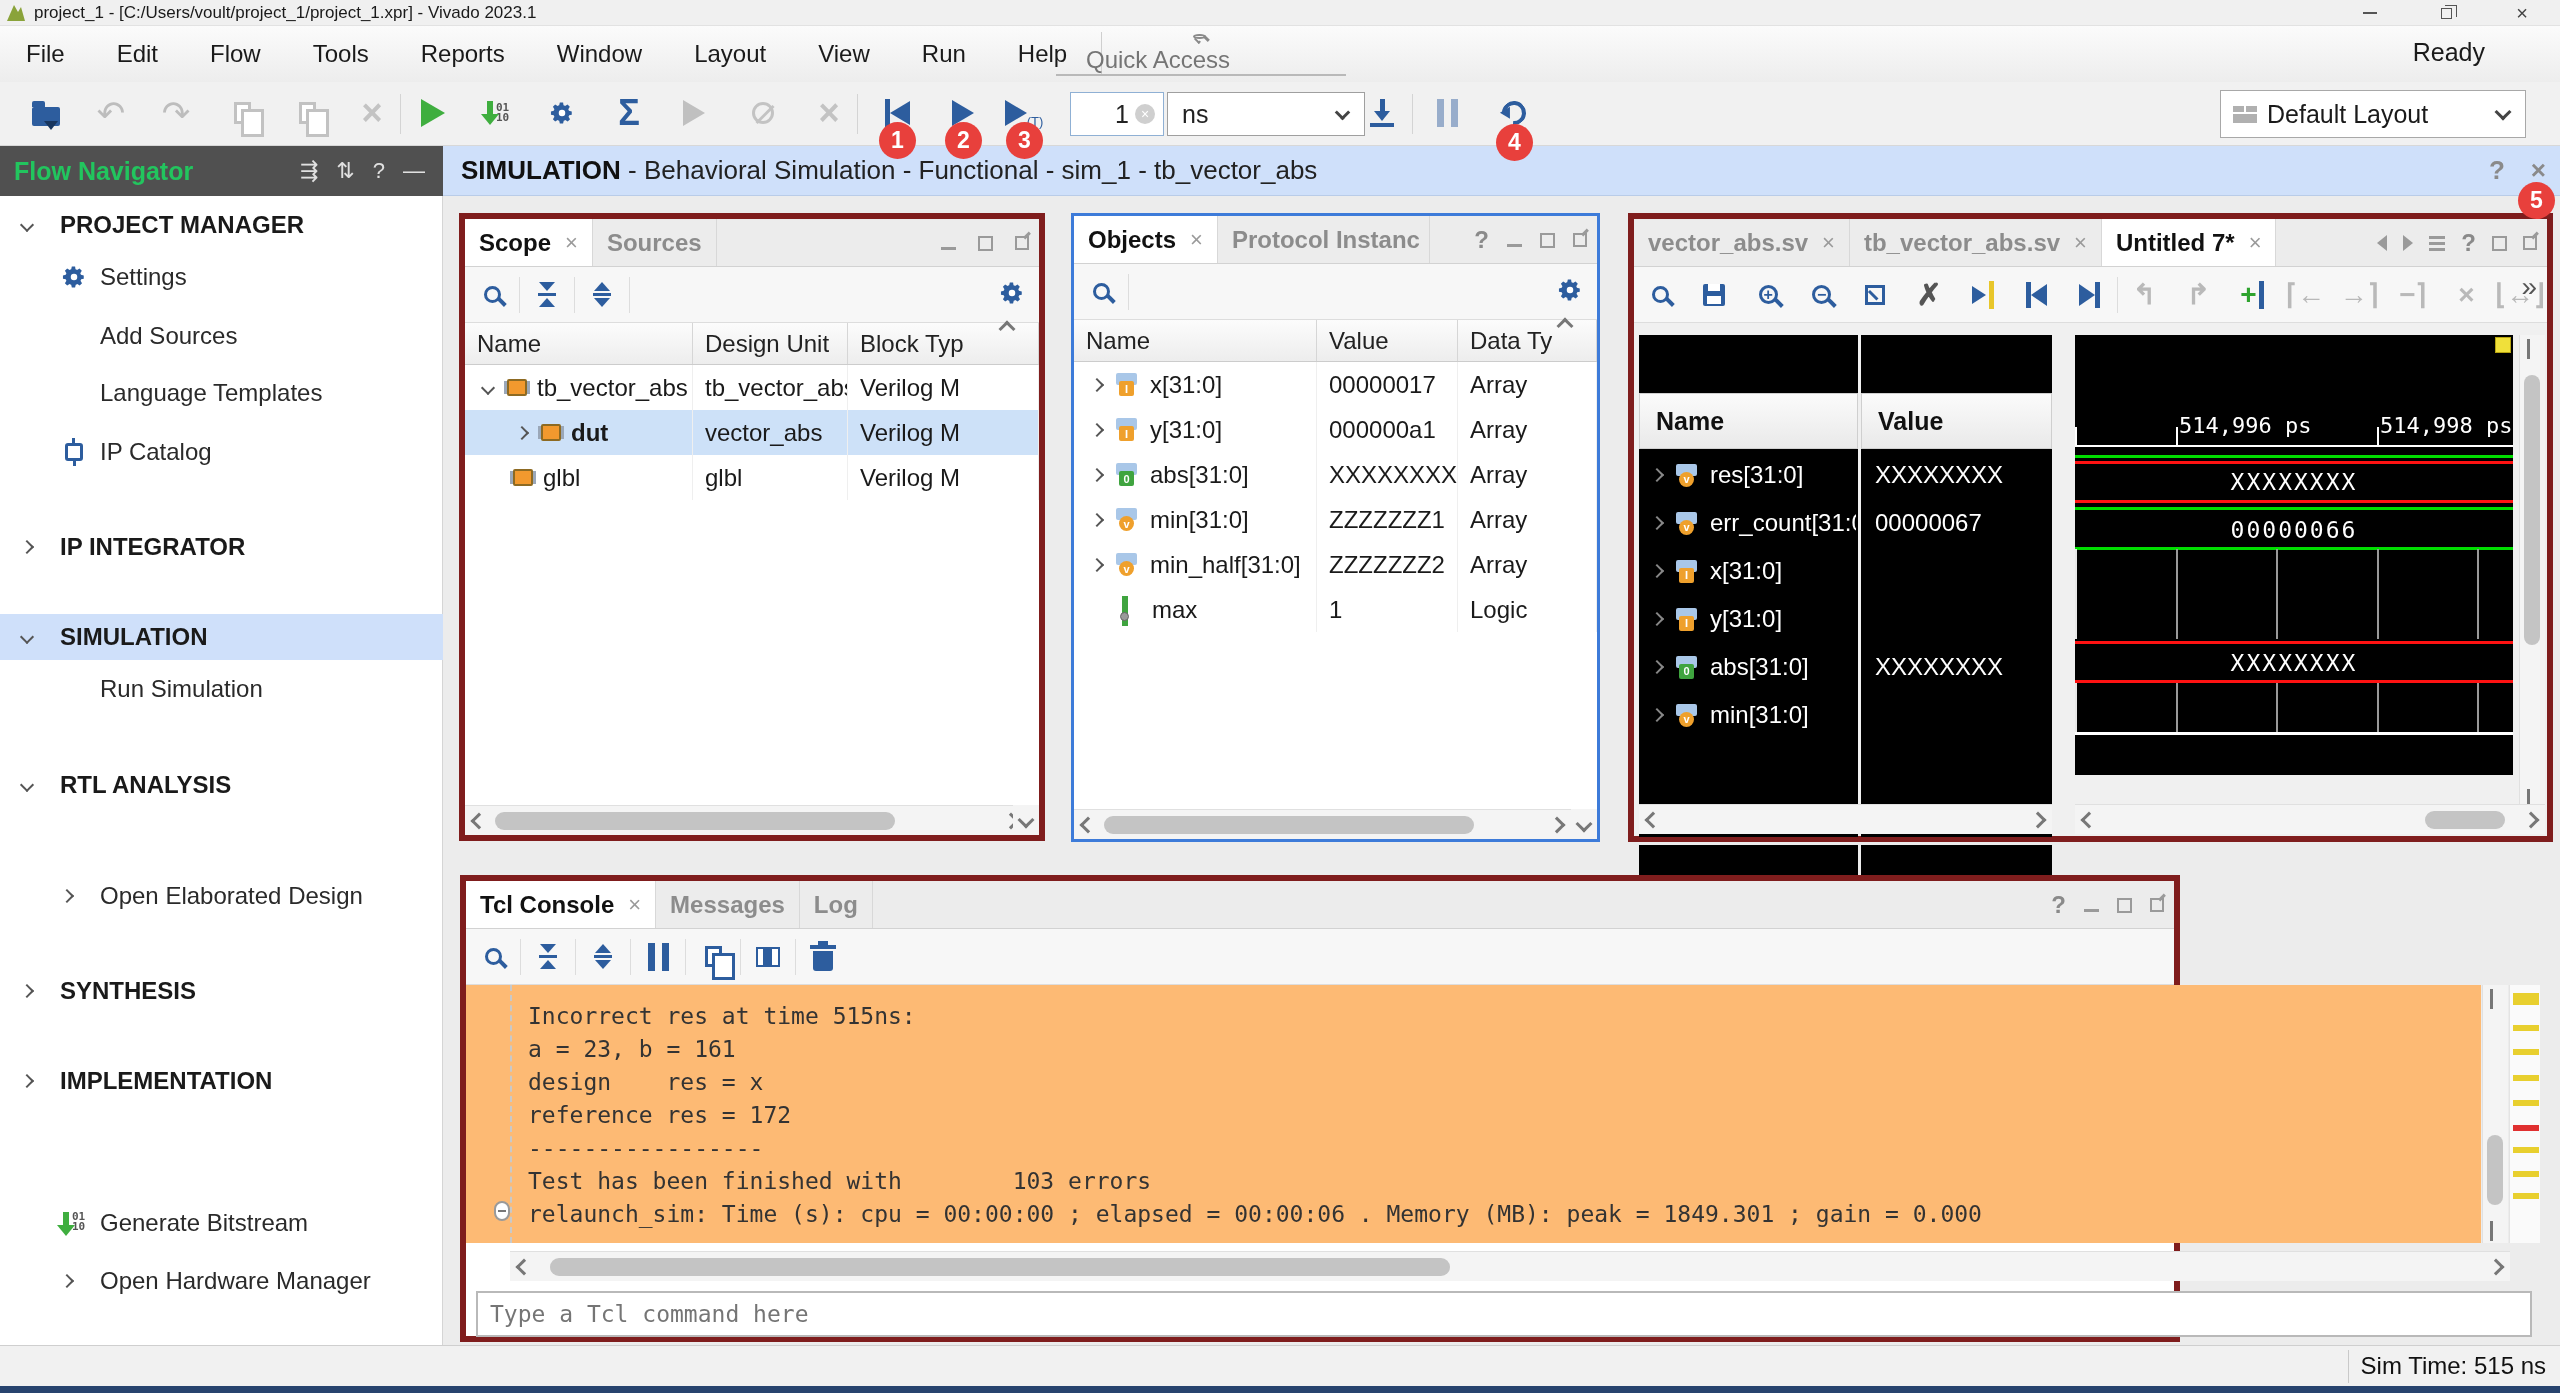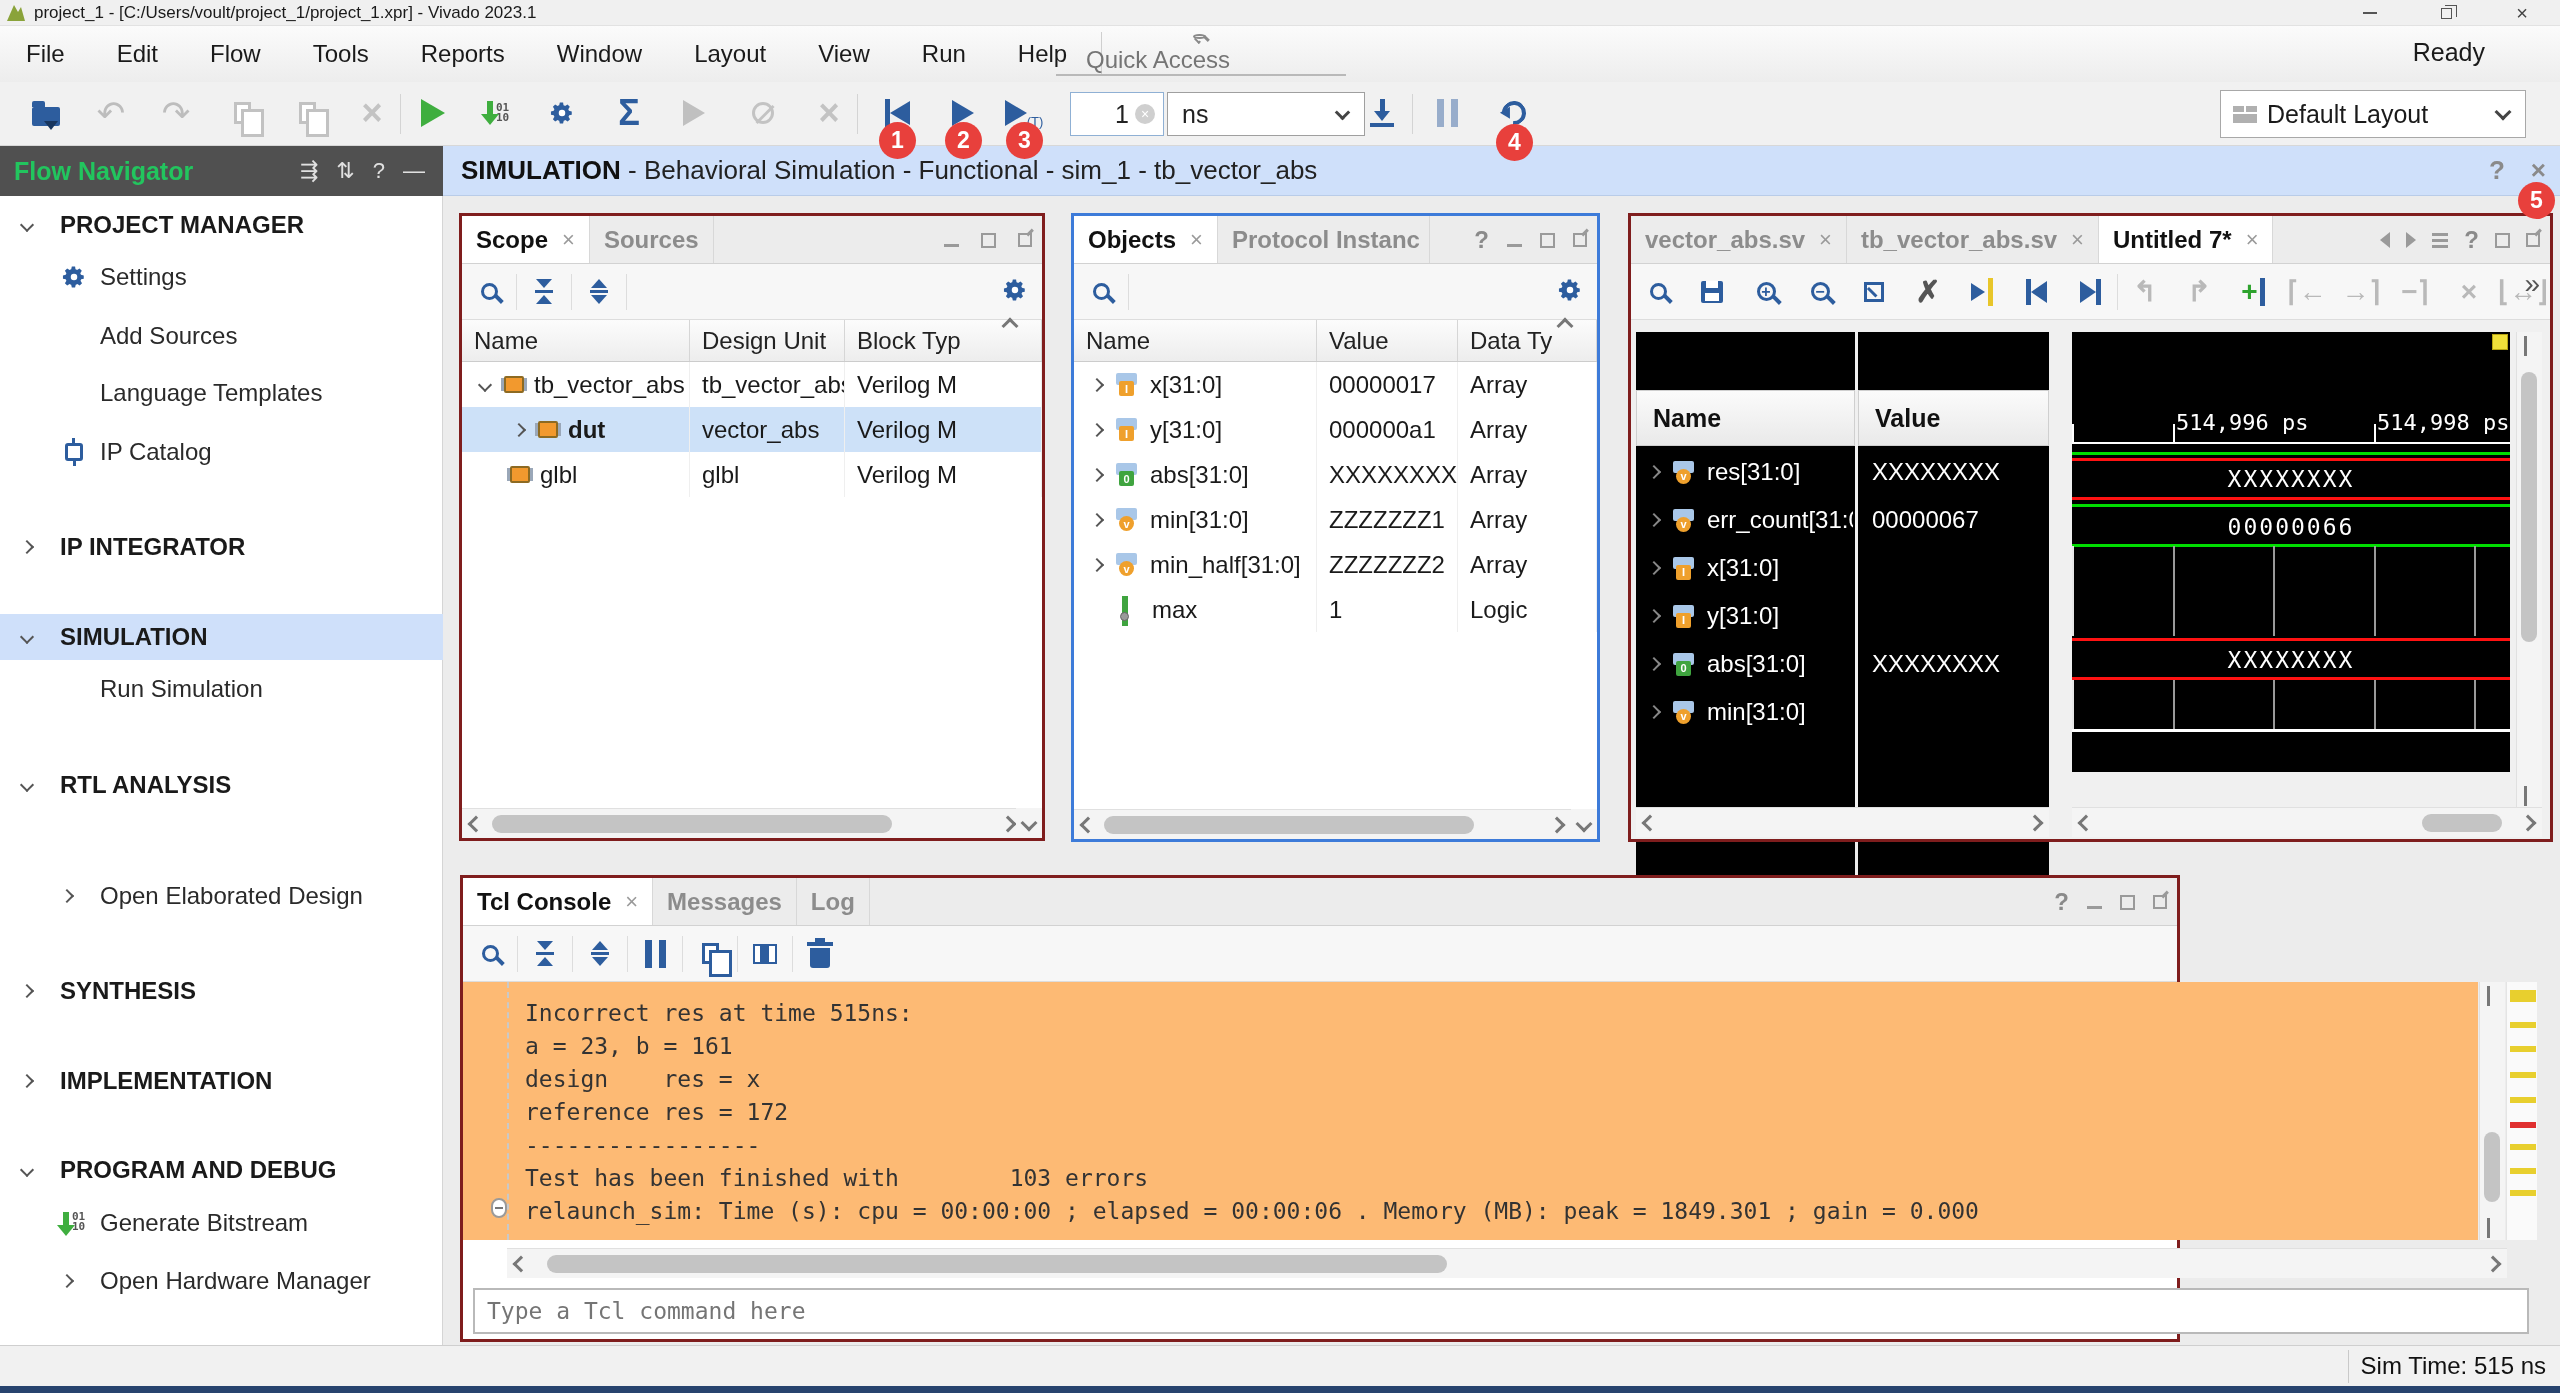--- a/index.html
+++ b/index.html
@@ -96,21 +96,21 @@
   .gearsvg { width:26px; height:26px; }
 
   
   .sim-header { position:absolute; left:443px; top:146px; width:2117px; height:50px; background:#cfe0fa; display:flex; align-items:center; border-bottom:1px solid #b9cce8;}
   .sim-header .sh-strong { font-weight:bold; font-size:26px; color:#111; margin-left:18px; }
   .sim-header .sh-rest { font-size:26px; color:#222; white-space:pre; }
   .sh-icons { position:absolute; right:14px; display:flex; gap:26px; align-items:center; }
   .gi { color:#8a8a8a; font-size:26px; font-weight:bold; }
 
   
-  .panel { position:absolute; background:#fff; border:3px solid #7f1d1d; }
+  .panel { position:absolute; background:#fff; border:6px solid #7f1d1d; }
   .panel.focused { border:3px solid #3d7bd9; }
   .ptabs { position:relative; height:48px; background:#ececec; border-bottom:1px solid #d2d2d2; display:flex; align-items:stretch; }
   .ptab { display:flex; align-items:center; padding:0 14px; font-size:24px; font-weight:bold; color:#8c8c8c; border-right:1px solid #d8d8d8; white-space:nowrap; overflow:hidden;}
   .ptab.active { background:#fff; color:#111; }
   .tabx { color:#9a9a9a; font-size:22px; margin-left:14px; font-weight:normal; }
   .ptab-icons { position:absolute; right:10px; top:0; height:48px; display:flex; align-items:center; gap:22px; }
   .mini-bar { width:15px; height:3px; background:#9a9a9a; margin-top:10px;}
   .mini-sq { width:15px; height:15px; border:2.5px solid #9a9a9a; }
   .mini-float { width:14px; height:14px; border:2.5px solid #9a9a9a; position:relative; }
   .mini-float::after { content:''; position:absolute; right:-4px; top:-4px; width:8px; height:3px; background:#9a9a9a; transform:rotate(-45deg); }
@@ -397,24 +397,20 @@
       <span class="sb-item sb-label-2">Open Elaborated Design</span>
     </div>
     <div class="sb-row" style="top:772px">
       <span class="chev sb-chev"></span>
       <span class="sb-sec sb-label-1">SYNTHESIS</span>
     </div>
     <div class="sb-row" style="top:862px">
       <span class="chev sb-chev"></span>
       <span class="sb-sec sb-label-1">IMPLEMENTATION</span>
     </div>
-    <div class="sb-row" style="top:951px">
-      <span class="chev d sb-chev"></span>
-      <span class="sb-sec sb-label-1">PROGRAM AND DEBUG</span>
-    </div>
     <div class="sb-row" style="top:1004px">
       <span class="sb-icon">
           <span class="darr" style="margin-bottom:8px"></span>
           <span class="bits01">01<br>10</span>
         </span>
       <span class="sb-item sb-label-2">Generate Bitstream</span>
     </div>
     <div class="sb-row" style="top:1062px">
       <span class="chev sb-chev" style="left:62px"></span>
       <span class="sb-item sb-label-2">Open Hardware Manager</span>

